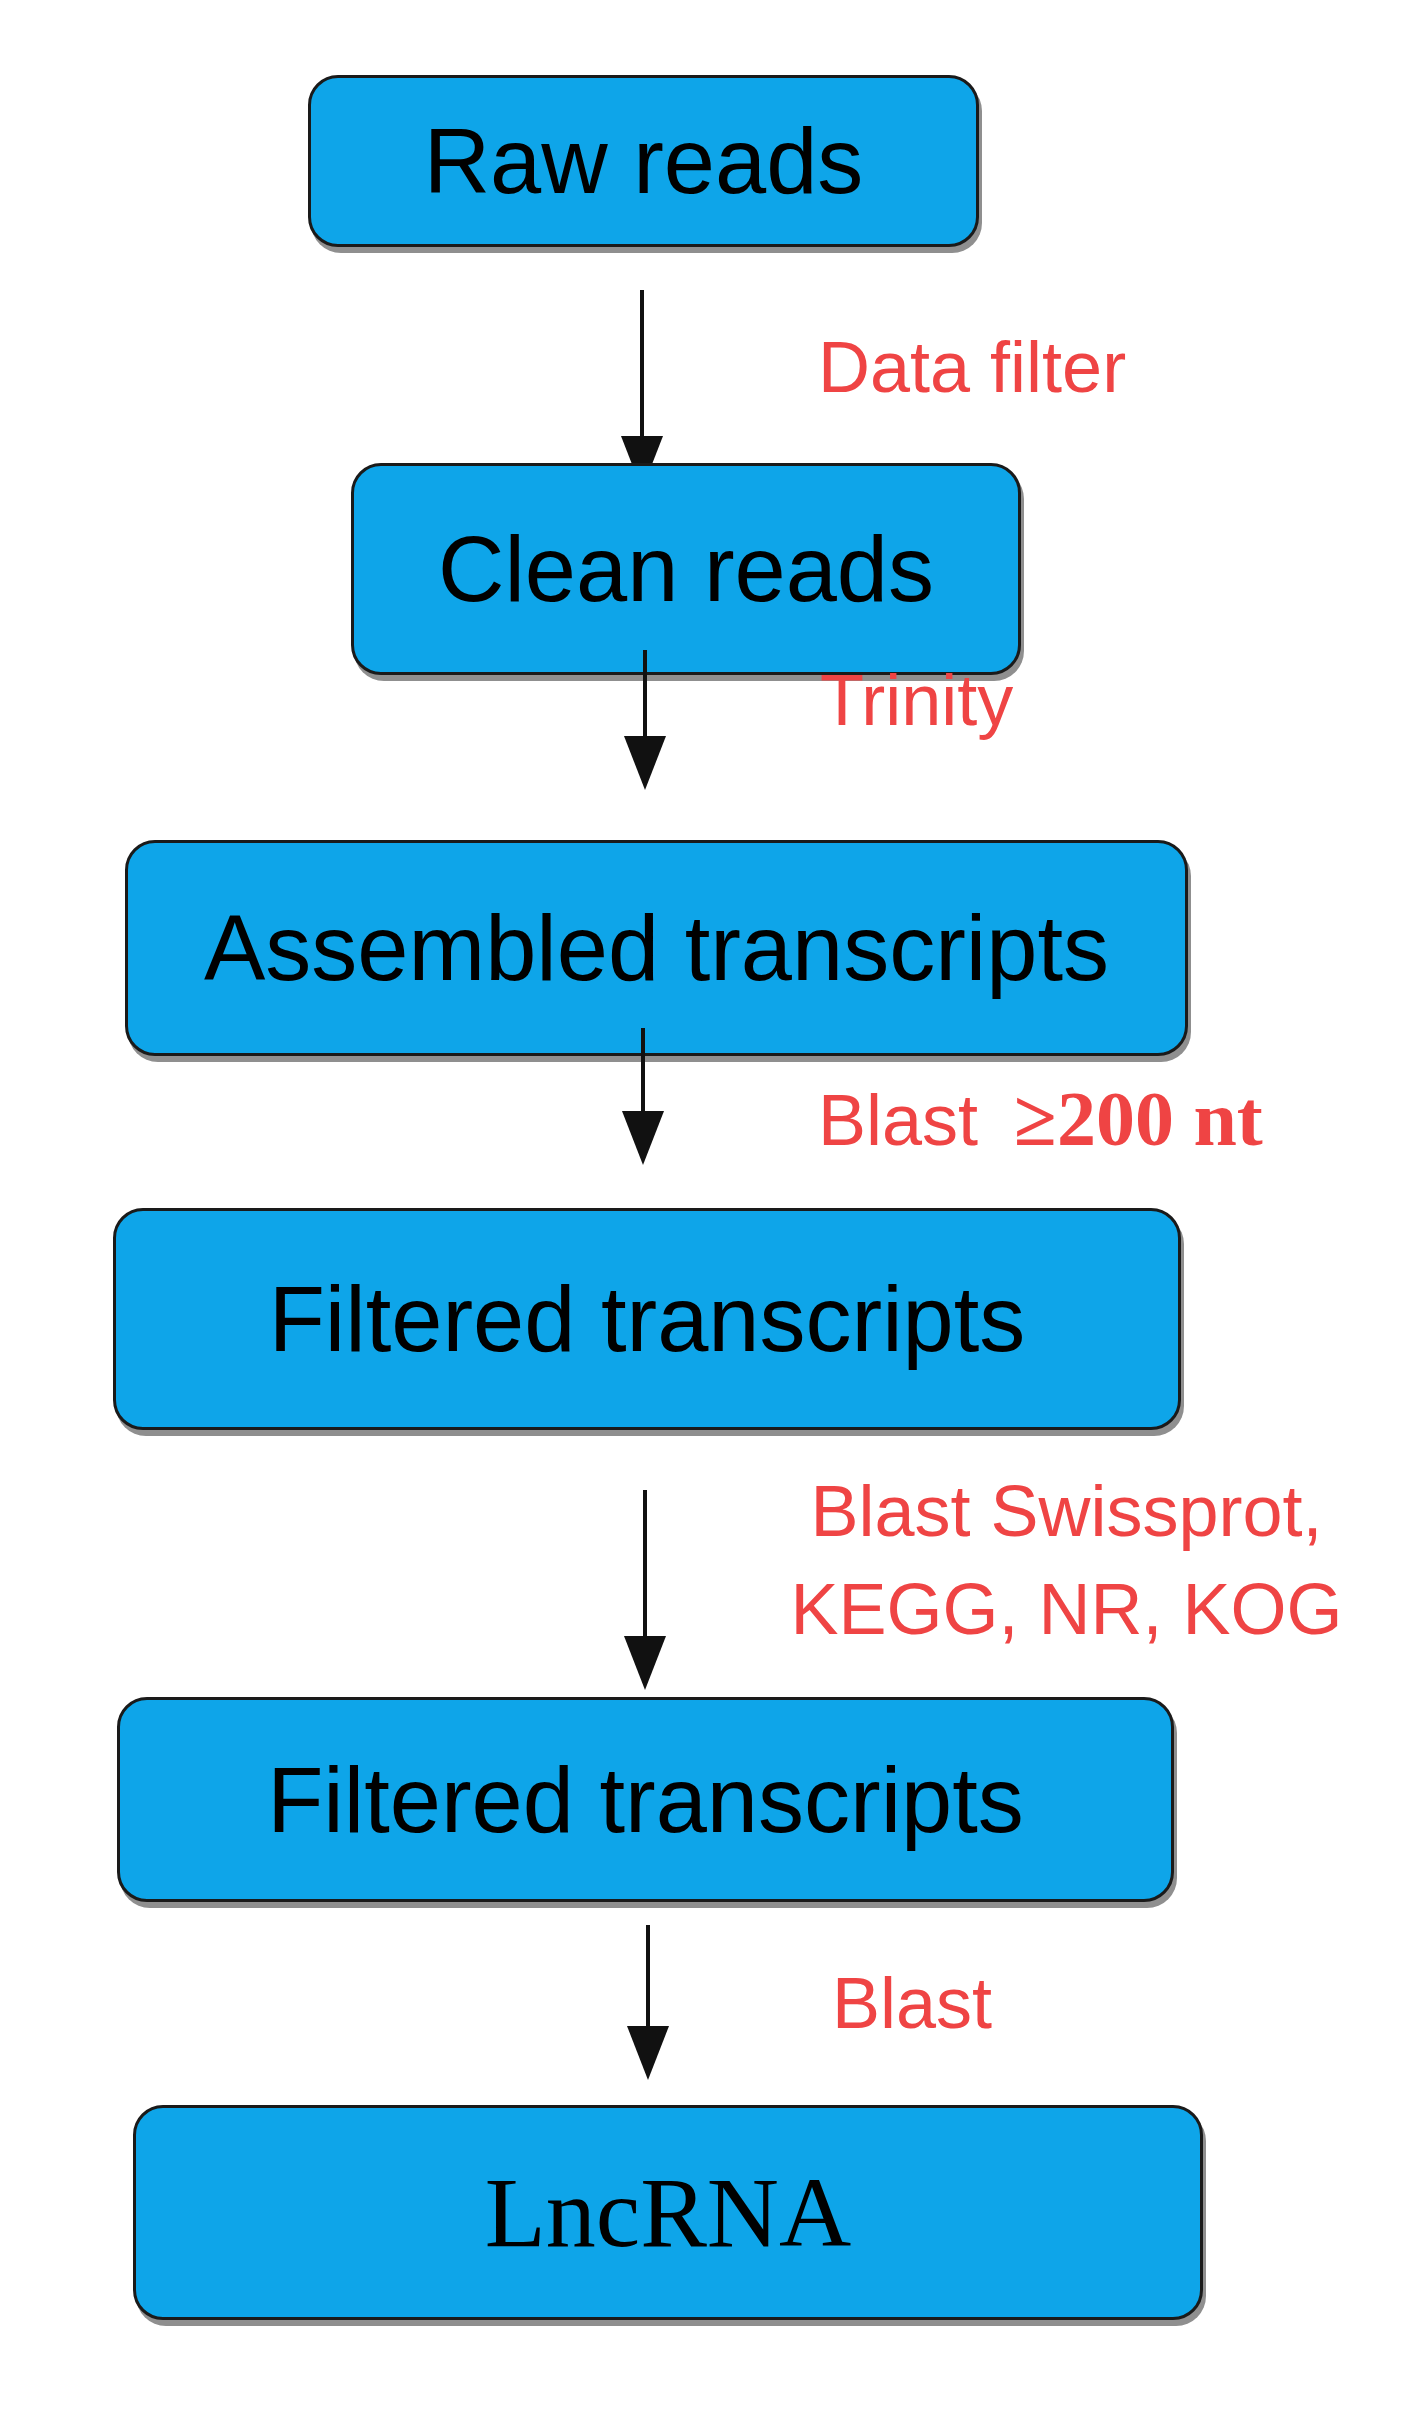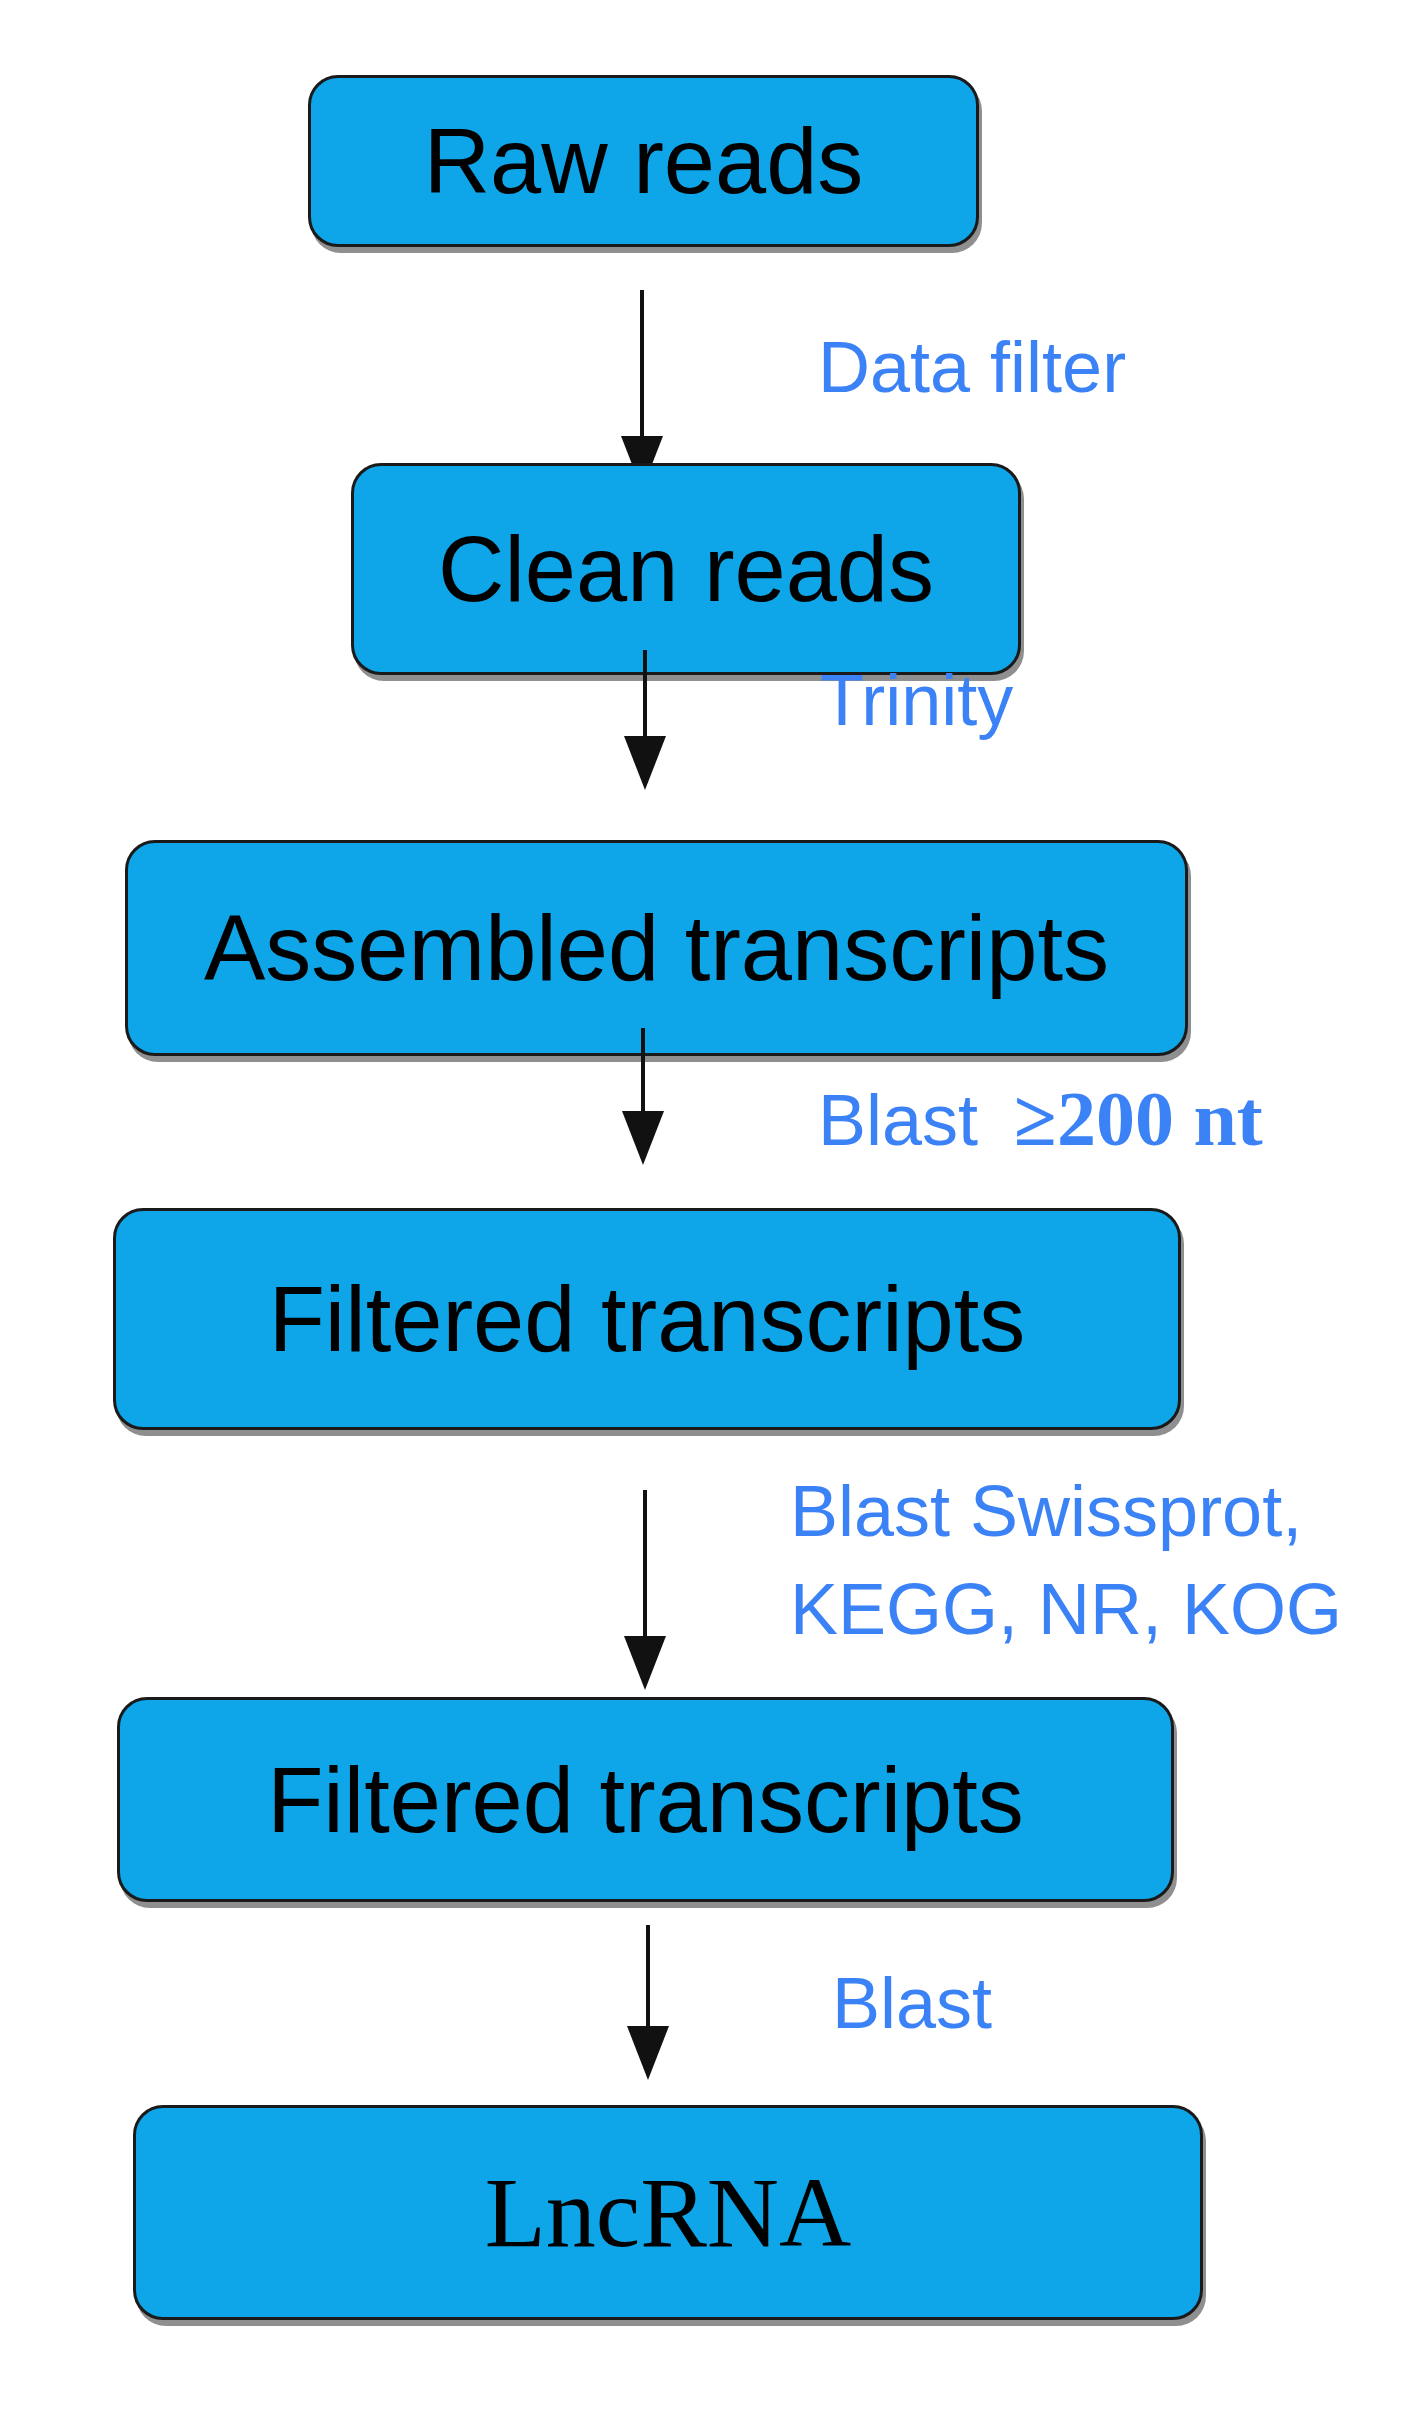--- a/index.html
+++ b/index.html
@@ -67,37 +67,37 @@
   .a1 { left: 620px; top:  290px; height: 200px; } .a1 .shaft { height: 146px; }
   .a2 { left: 623px; top:  650px; height: 140px; } .a2 .shaft { height:  86px; }
   .a3 { left: 621px; top: 1028px; height: 137px; } .a3 .shaft { height:  83px; }
   .a4 { left: 623px; top: 1490px; height: 200px; } .a4 .shaft { height: 146px; }
   .a5 { left: 626px; top: 1925px; height: 155px; } .a5 .shaft { height: 101px; }
   
   .elabel {
     position: absolute;
     font-size: 72px;
     line-height: 1.05;
-    color: #3b82f6;
+    color: #ef4444;
     white-space: nowrap;
   }
   .l1 { left: 818px; top:  330px; }
   .l2 { left: 820px; top:  663px; }
   .l3 { left: 818px; top: 1078px; }
   .l3 .threshold {
     font-family: "Liberation Serif", serif;
     font-weight: bold;
     font-size: 78px;
     margin-left: 16px;
     text-align: right;
   }
   .l4 {
-    left: 790px; top: 1462px;
+    left: 774px; top: 1462px;
     width: 585px;
-    text-align: left;
+    text-align: center;
     line-height: 98px;
   }
   .l5 { left: 832px; top: 1966px; }
 </style>
 </head>
 <body>
 
 <div class="canvas">
 
   <div class="node n1">

